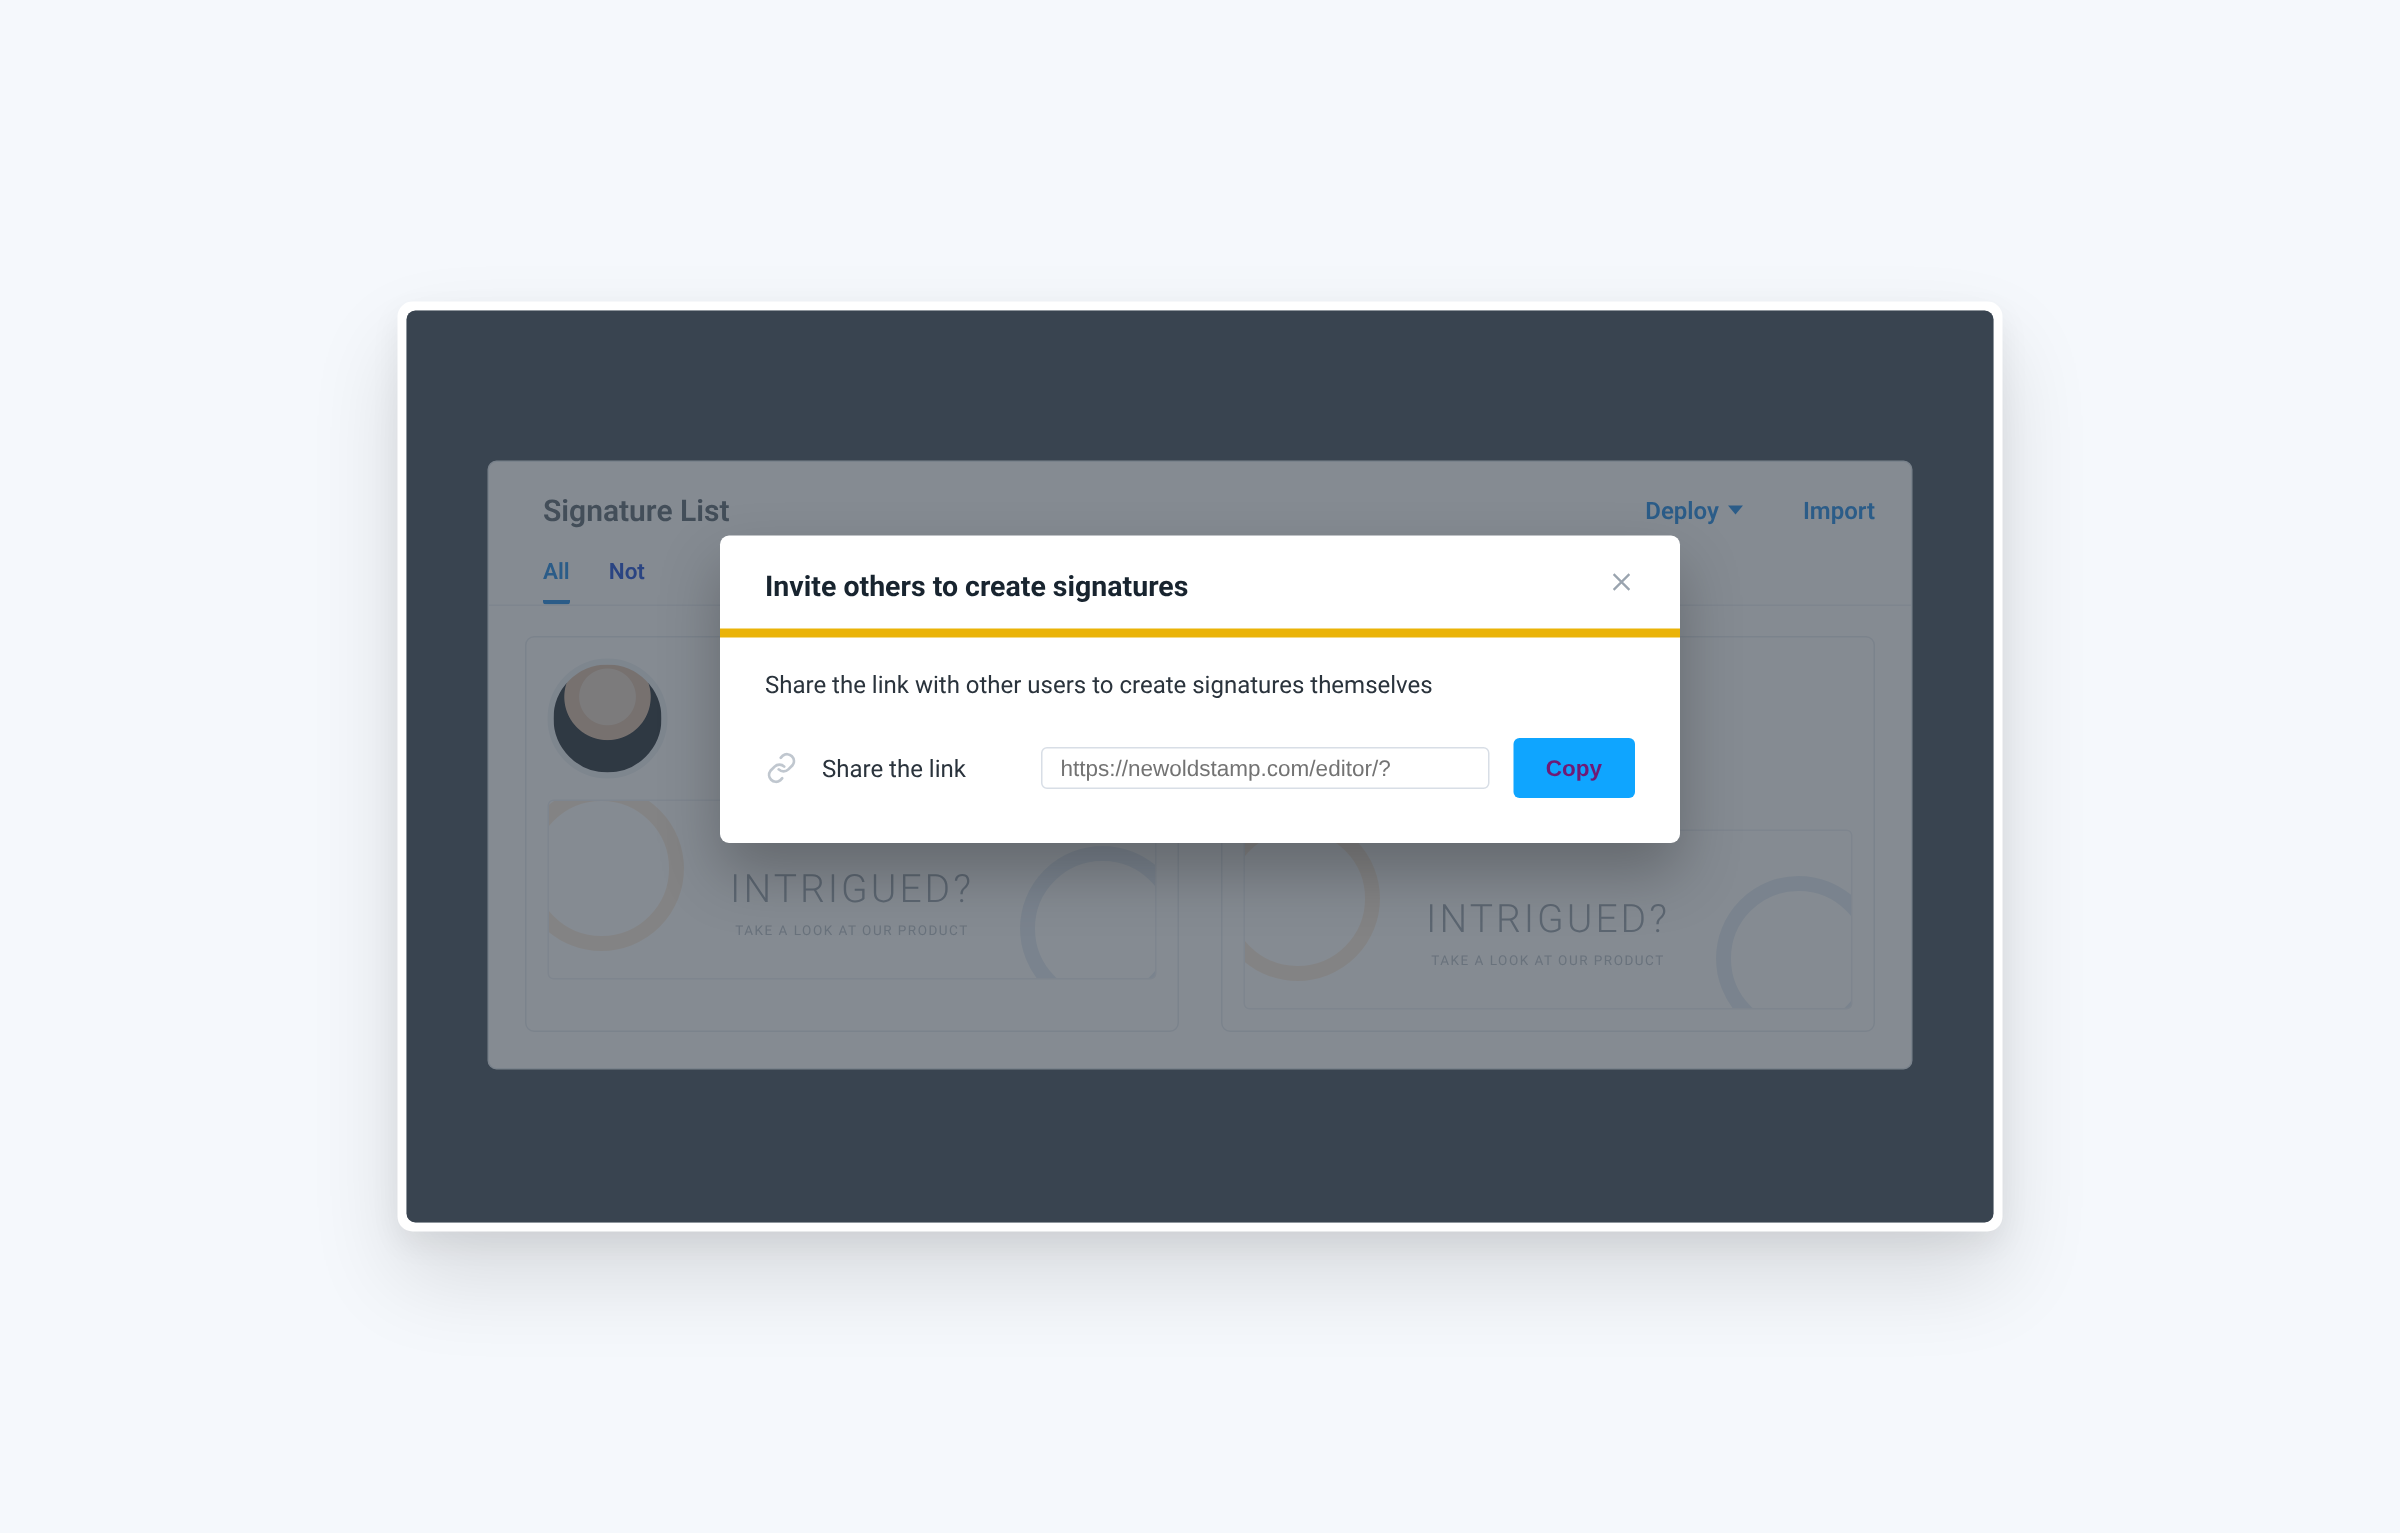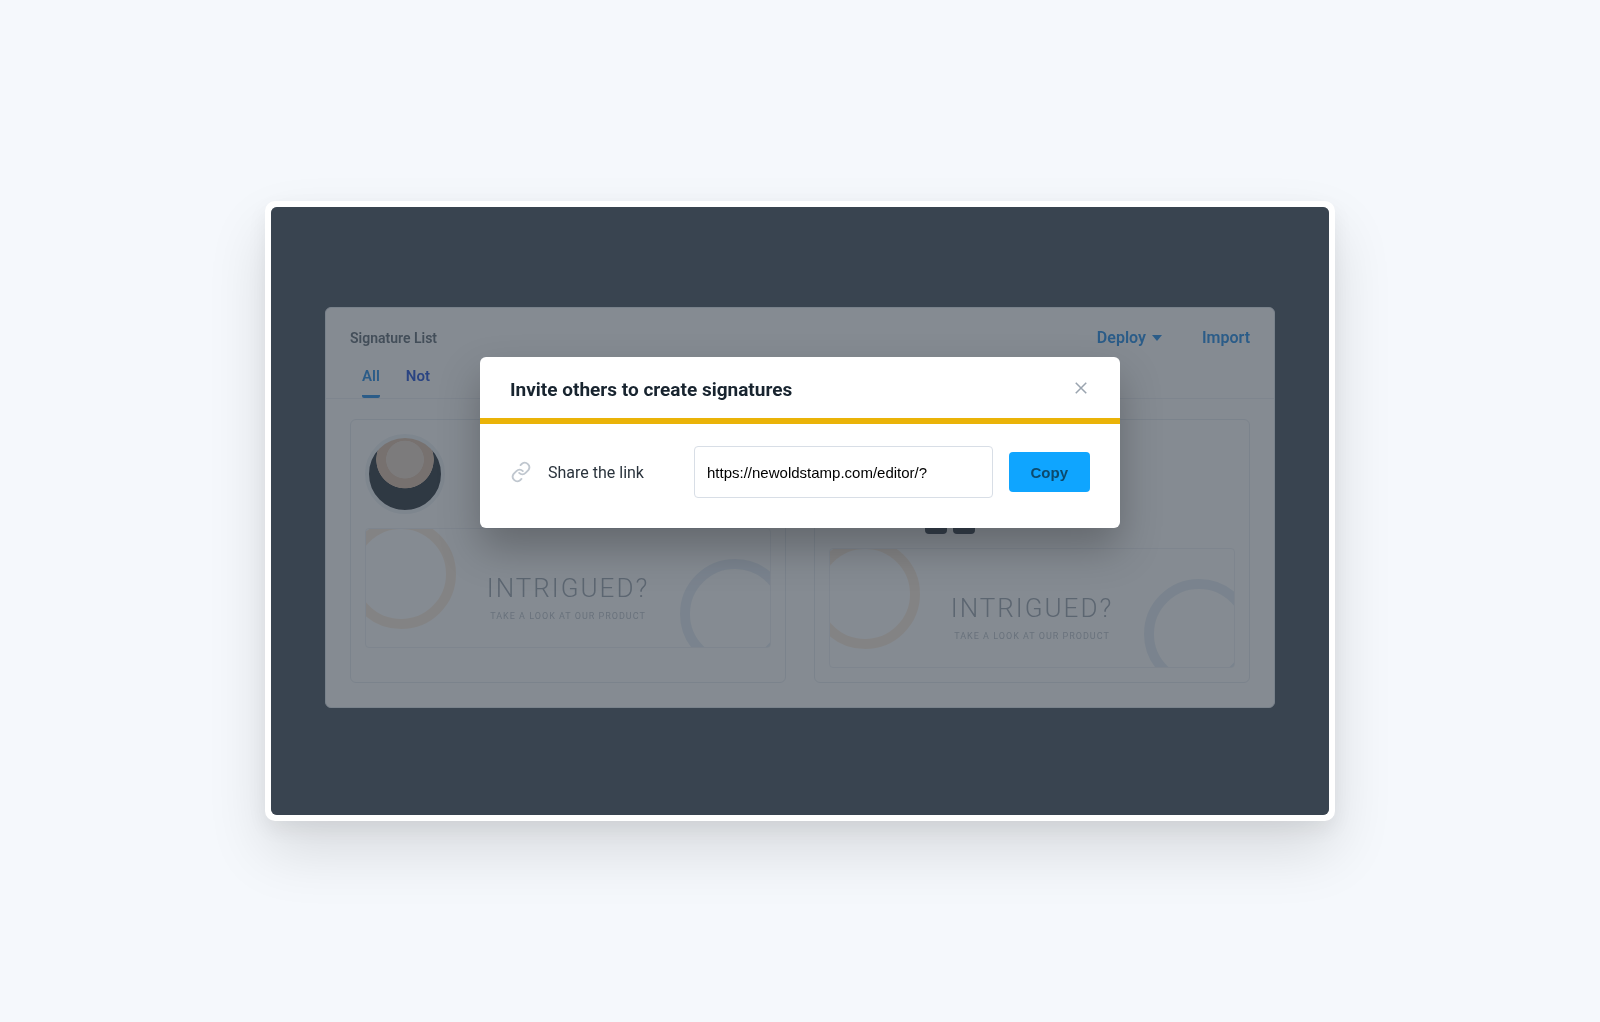--- a/index.html
+++ b/index.html
@@ -45,23 +45,24 @@
       padding: 0 0 0 0;
     }
 
     .panel-header {
       display: flex;
       align-items: center;
       justify-content: space-between;
       padding: 20px 24px 10px 24px;
     }
     .panel-title {
-      font-size: 14px;
+      font-size: 20px;
       font-weight: 600;
       color: #5a6671;
+      margin-left: 12px;
     }
     .panel-actions {
       display: flex;
       gap: 40px;
       align-items: flex-end;
       padding-left: 27px;
     }
     .panel-action {
       color: #1f8ae6;
       font-size: 16px;
@@ -219,33 +220,33 @@
       color:#c0c7cf;
       flex-shrink:0;
     }
     .share-label {
       font-size: 16px;
       color: #2a333c;
       width: 130px;
     }
     .share-input {
       flex: 1;
-      height: 52px;
+      height: 28px;
       border: 1px solid #d8dee6;
       border-radius: 4px;
       padding: 0 12px;
       font-size: 15px;
-      color: #000000;
+      color: #737373;
       outline:none;
     }
     .copy-btn {
       height: 40px;
       padding: 0 22px;
       background: #0fa5ff;
-      color: #0c4a6e;
+      color: #701a75;
       border: none;
       border-radius: 4px;
       font-size: 15px;
       font-weight: 600;
       cursor: pointer;
     }
   </style>
 </head>
 <body>
 
@@ -311,20 +312,21 @@
     <div class="modal">
       <div class="modal-header">
         <div class="modal-title">Invite others to create signatures</div>
         <button class="close-btn" aria-label="Close">
           <svg viewBox="0 0 24 24" fill="none">
             <path d="M5 5 L19 19 M19 5 L5 19"></path>
           </svg>
         </button>
       </div>
       <div class="modal-body">
+        <div class="modal-desc">Share the link with other users to create signatures themselves</div>
         <div class="share-row">
           <svg class="link-icon" viewBox="0 0 24 24" fill="none" stroke="currentColor" stroke-width="2" stroke-linecap="round">
             <path d="M10 13a5 5 0 0 0 7 0l3-3a5 5 0 0 0-7-7l-1.5 1.5"></path>
             <path d="M14 11a5 5 0 0 0-7 0l-3 3a5 5 0 0 0 7 7l1.5-1.5"></path>
           </svg>
           <div class="share-label">Share the link</div>
           <input class="share-input" type="text" readonly="" value="https://newoldstamp.com/editor/?" style="">
           <button class="copy-btn">Copy</button>
         </div>
       </div>

